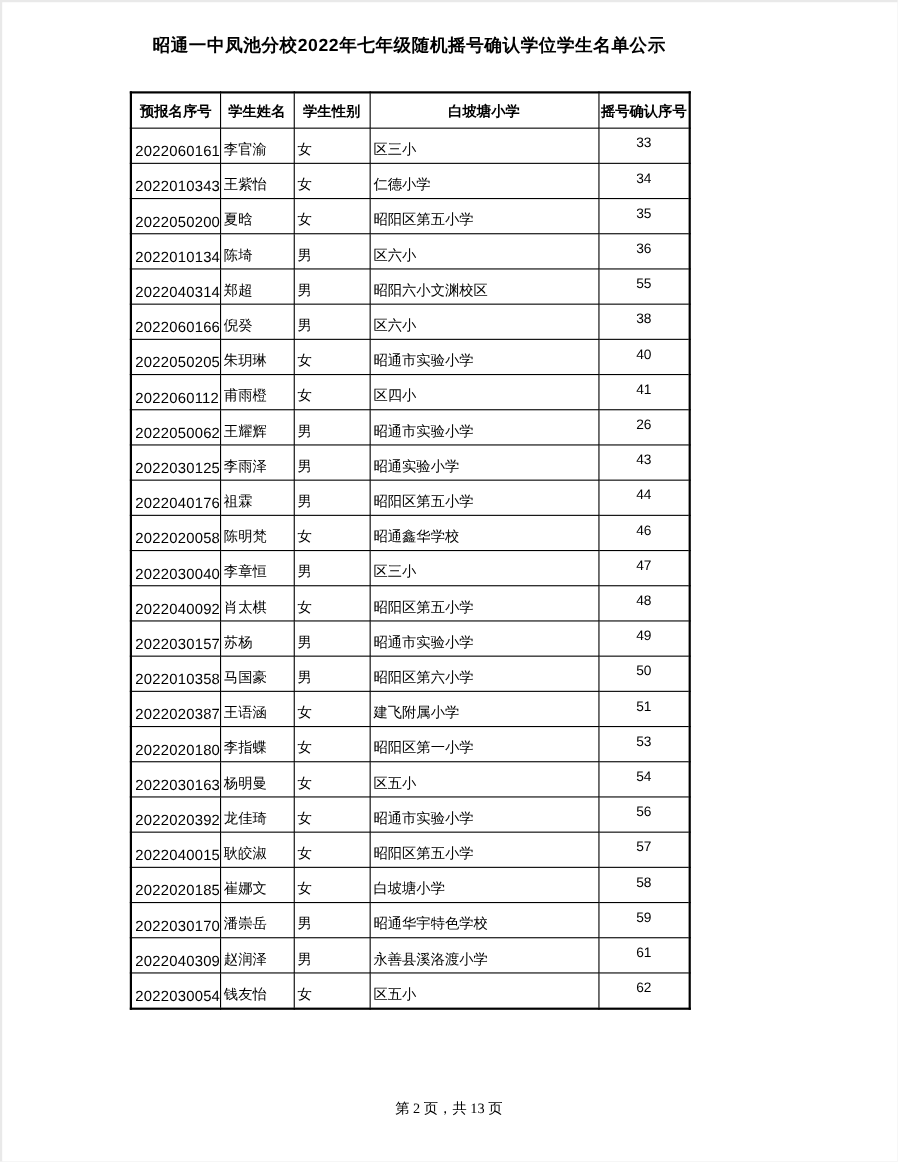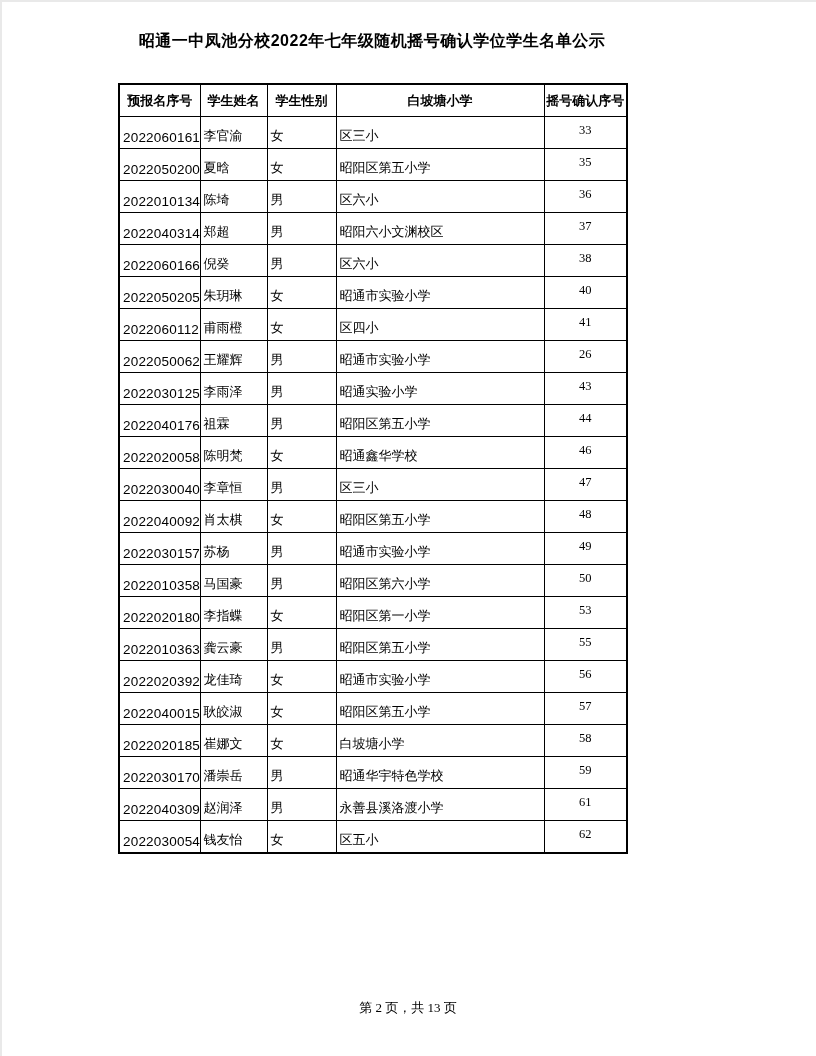--- a/index.html
+++ b/index.html
@@ -63,21 +63,21 @@
     font-size: 13.5px;
     letter-spacing: 0.2px;
     margin-top: 48px;
   }
   .student-table td.c2,
   .student-table td.c3,
   .student-table td.c4 {
     font-family: "Liberation Serif", serif;
   }
   .student-table td.c5 {
-    font-family: Liberation Serif, serif;
+    font-family: Liberation Sans, sans-serif;
     font-size: 12.5px;
     text-align: center;
     vertical-align: middle;
     padding: 0 0 5px 0;
   }
   .footer {
     position: absolute;
     left: 0;
     top: 999px;
     width: 816px;
@@ -112,39 +112,46 @@
     </thead>
     <tbody>
         <tr>
           <td class="c1">2022060161</td>
           <td class="c2">李官渝</td>
           <td class="c3">女</td>
           <td class="c4">区三小</td>
           <td class="c5">33</td>
         </tr>
         <tr>
+          <td class="c1">2022010343</td>
+          <td class="c2">王紫怡</td>
+          <td class="c3">女</td>
+          <td class="c4">仁德小学</td>
+          <td class="c5">34</td>
+        </tr>
+        <tr>
           <td class="c1">2022050200</td>
           <td class="c2">夏晗</td>
           <td class="c3">女</td>
           <td class="c4">昭阳区第五小学</td>
           <td class="c5">35</td>
         </tr>
         <tr>
           <td class="c1">2022010134</td>
           <td class="c2">陈埼</td>
           <td class="c3">男</td>
           <td class="c4">区六小</td>
           <td class="c5">36</td>
         </tr>
         <tr>
           <td class="c1">2022040314</td>
           <td class="c2">郑超</td>
           <td class="c3">男</td>
           <td class="c4">昭阳六小文渊校区</td>
-          <td class="c5">37</td>
+          <td class="c5">55</td>
         </tr>
         <tr>
           <td class="c1">2022060166</td>
           <td class="c2">倪癸</td>
           <td class="c3">男</td>
           <td class="c4">区六小</td>
           <td class="c5">38</td>
         </tr>
         <tr>
           <td class="c1">2022050205</td>
@@ -210,32 +217,39 @@
           <td class="c5">49</td>
         </tr>
         <tr>
           <td class="c1">2022010358</td>
           <td class="c2">马国豪</td>
           <td class="c3">男</td>
           <td class="c4">昭阳区第六小学</td>
           <td class="c5">50</td>
         </tr>
         <tr>
+          <td class="c1">2022020387</td>
+          <td class="c2">王语涵</td>
+          <td class="c3">女</td>
+          <td class="c4">建飞附属小学</td>
+          <td class="c5">51</td>
+        </tr>
+        <tr>
           <td class="c1">2022020180</td>
           <td class="c2">李指蝶</td>
           <td class="c3">女</td>
           <td class="c4">昭阳区第一小学</td>
           <td class="c5">53</td>
         </tr>
         <tr>
-          <td class="c1">2022010363</td>
-          <td class="c2">龚云豪</td>
-          <td class="c3">男</td>
-          <td class="c4">昭阳区第五小学</td>
-          <td class="c5">55</td>
+          <td class="c1">2022030163</td>
+          <td class="c2">杨明曼</td>
+          <td class="c3">女</td>
+          <td class="c4">区五小</td>
+          <td class="c5">54</td>
         </tr>
         <tr>
           <td class="c1">2022020392</td>
           <td class="c2">龙佳琦</td>
           <td class="c3">女</td>
           <td class="c4">昭通市实验小学</td>
           <td class="c5">56</td>
         </tr>
         <tr>
           <td class="c1">2022040015</td>

